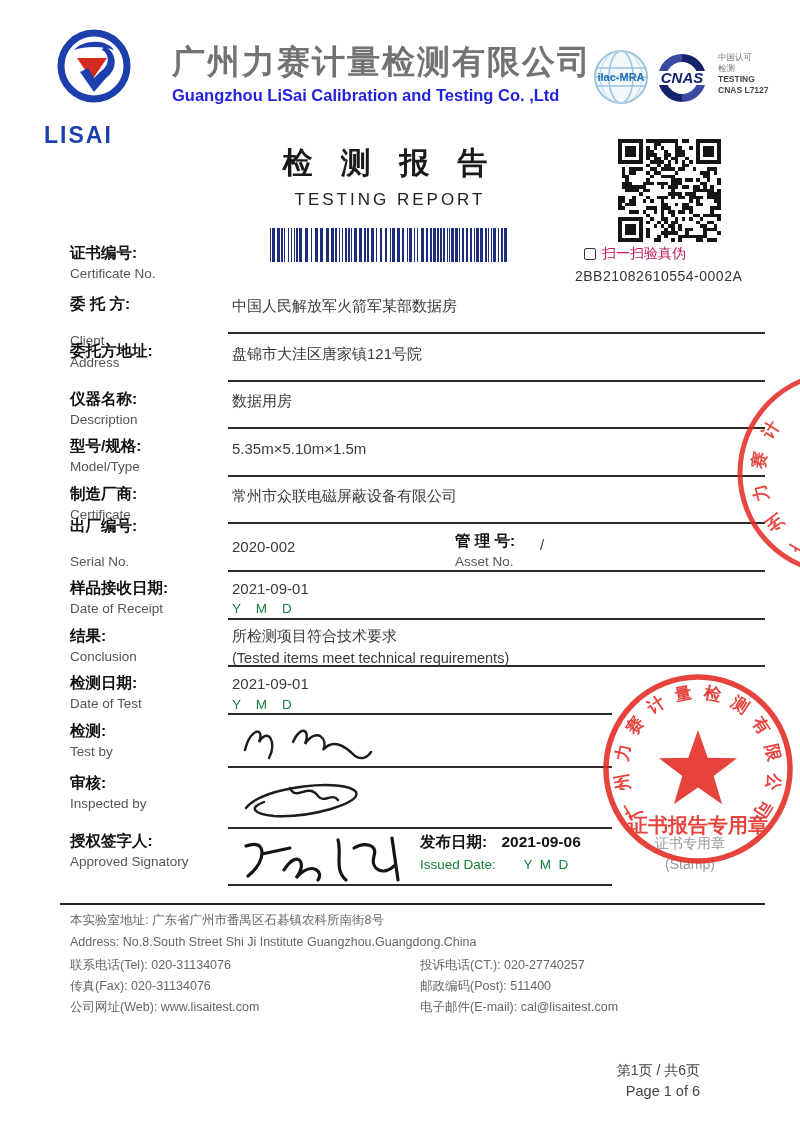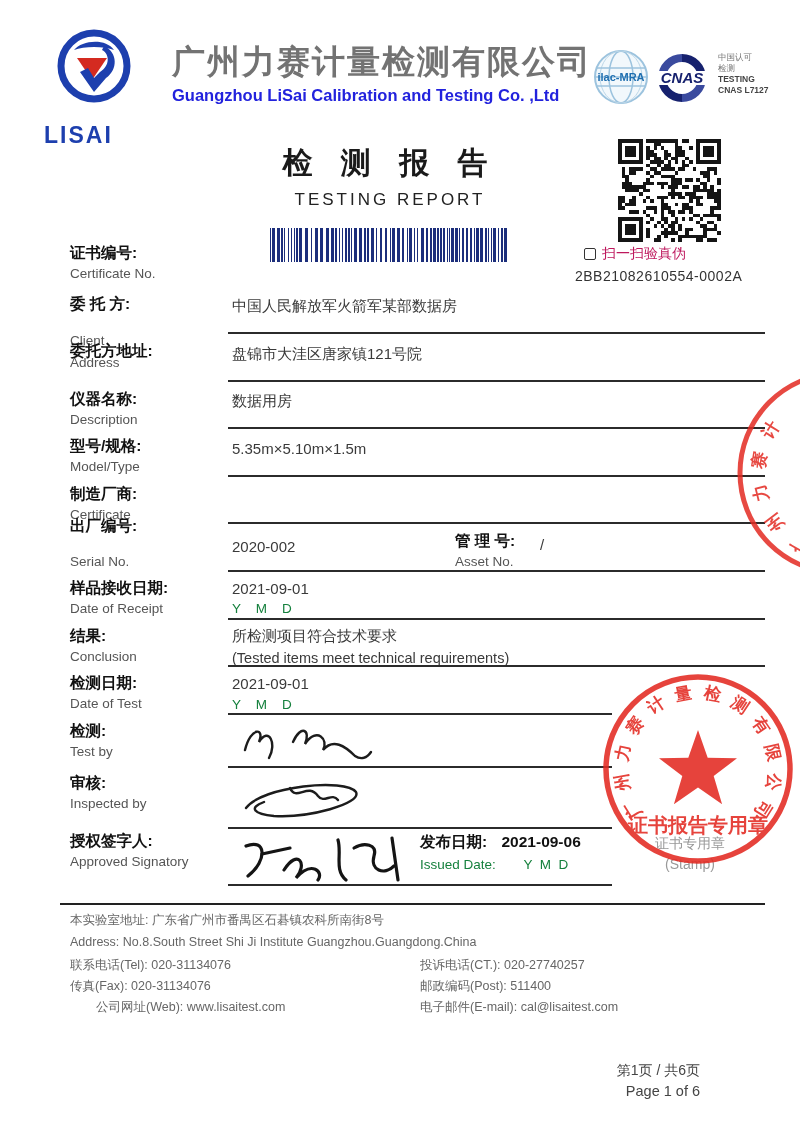--- a/index.html
+++ b/index.html
@@ -568,20 +568,21 @@
   <div class="abs val" style="left:232px;top:392px;">数据用房</div>
   <div class="abs uline long" style="left:228px;top:427px;"></div>
 
   <div class="abs cnlab" style="left:70px;top:436px;">型号/规格:</div>
   <div class="abs enlab" style="left:70px;top:459px;">Model/Type</div>
   <div class="abs val" style="left:232px;top:440px;">5.35m×5.10m×1.5m</div>
   <div class="abs uline long" style="left:228px;top:475px;"></div>
 
   <div class="abs cnlab" style="left:70px;top:484px;">制造厂商:</div>
   <div class="abs enlab" style="left:70px;top:507px;">Certificate</div>
+  <div class="abs val" style="left:232px;top:487px;">常州市众联电磁屏蔽设备有限公司</div>
   <div class="abs uline long" style="left:228px;top:522px;"></div>
 
   <div class="abs cnlab" style="left:70px;top:516px;">出厂编号:</div>
   <div class="abs enlab" style="left:70px;top:554px;">Serial No.</div>
   <div class="abs val" style="left:232px;top:538px;">2020-002</div>
   <div class="abs cnlab" style="left:455px;top:531px;">管 理 号:</div>
   <div class="abs enlab" style="left:455px;top:554px;">Asset No.</div>
   <div class="abs val" style="left:540px;top:536px;">/</div>
   <div class="abs uline long" style="left:228px;top:570px;"></div>
 
@@ -683,19 +684,19 @@
     </svg>
   </div>
 
   <div class="abs" style="left:60px;top:903px;width:705px;border-top:2.5px solid #222;"></div>
   <div class="abs ft" style="left:70px;top:912px;">本实验室地址: 广东省广州市番禺区石碁镇农科所南街8号</div>
   <div class="abs ft" style="left:70px;top:935px;">Address:  No.8.South Street Shi Ji Institute Guangzhou.Guangdong.China</div>
   <div class="abs ft" style="left:70px;top:957px;">联系电话(Tel): 020-31134076</div>
   <div class="abs ft" style="left:420px;top:957px;">投诉电话(CT.): 020-27740257</div>
   <div class="abs ft" style="left:70px;top:978px;">传真(Fax): 020-31134076</div>
   <div class="abs ft" style="left:420px;top:978px;">邮政编码(Post): 511400</div>
-  <div class="abs ft" style="left:70px;top:999px;margin-left:26px;">公司网址(Web): www.lisaitest.com</div>
+  <div class="abs ft" style="left:70px;top:999px;">公司网址(Web): www.lisaitest.com</div>
   <div class="abs ft" style="left:420px;top:999px;">电子邮件(E-mail): cal@lisaitest.com</div>
 
   <div class="abs" style="left:500px;top:1062px;width:200px;text-align:right;font-size:14px;color:#444;">第1页 / 共6页</div>
   <div class="abs" style="left:500px;top:1083px;width:200px;text-align:right;font-size:14.5px;color:#444;">Page 1 of 6</div>
 
 </div>
 
 </body></html>

